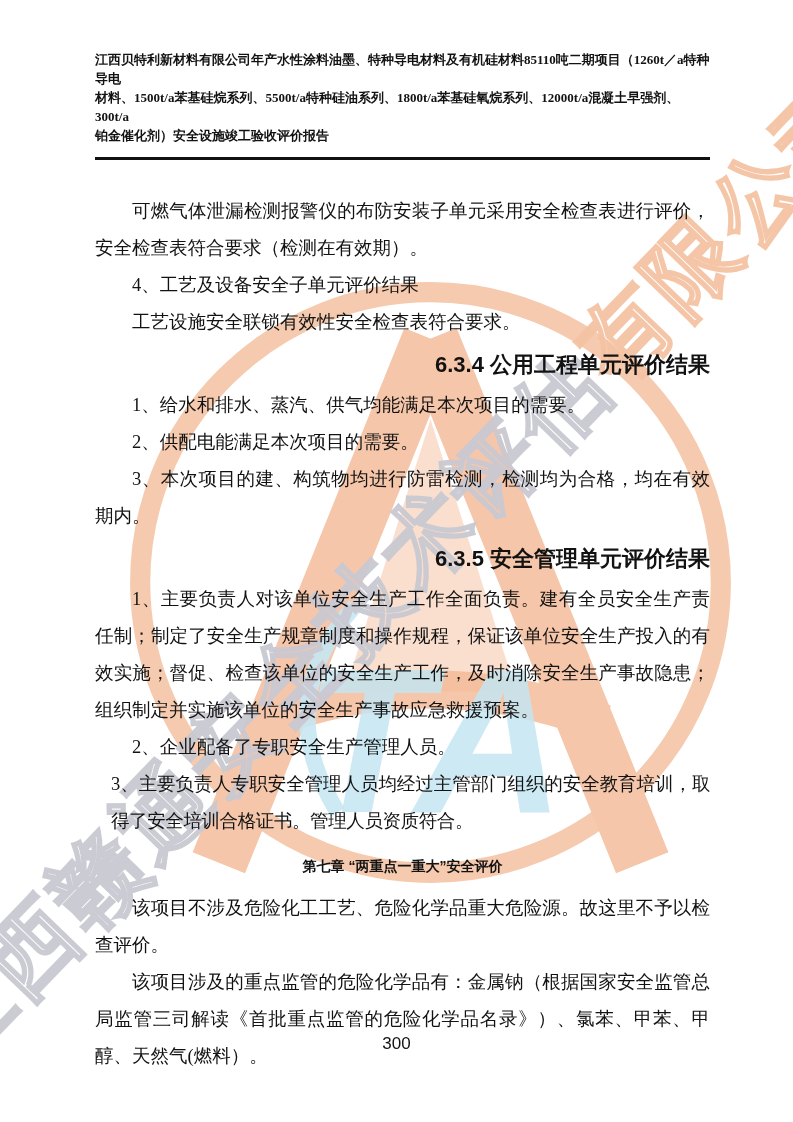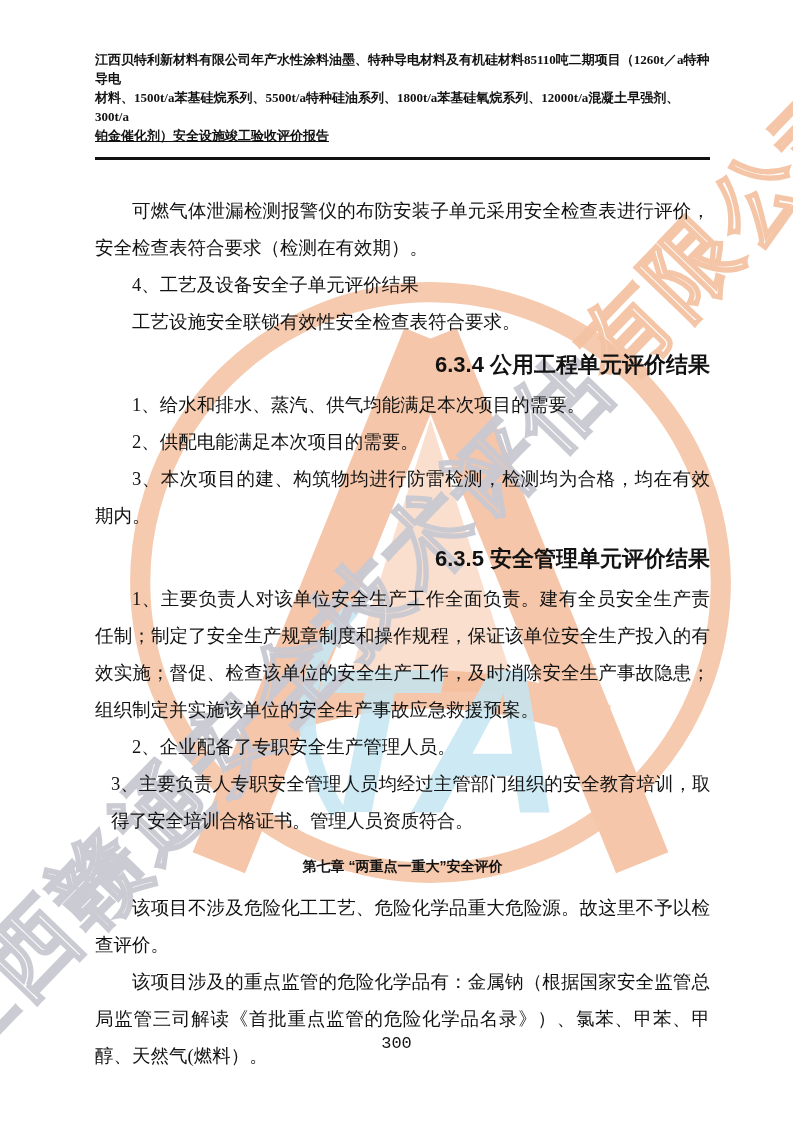--- a/index.html
+++ b/index.html
@@ -27,39 +27,39 @@
     opacity:.95;
   }
   .wm-company .wm-salmon{-webkit-text-stroke-color:#f4c3a3;}
   
   .content{position:relative;z-index:1;padding:50px 83px 0 95px;}
   .doc-header{
     font-family:"Liberation Serif","DejaVu Serif",serif;
     font-weight:bold;font-size:13px;line-height:19px;
     border-bottom:3px solid #111;padding-bottom:12px;
   }
-  .doc-header .line3{display:flex;justify-content:space-between;align-items:center;text-decoration:underline;}
+  .doc-header .line3{display:flex;justify-content:space-between;align-items:center;}
   .doc-number{font-size:15px;font-weight:bold;}
   main{margin-top:33px;font-size:18.5px;line-height:37px;text-align:justify;}
   p{margin:0;text-indent:37px;}
   p.block-indent{margin-left:16px;text-indent:0;letter-spacing:-0.4px;}
   h2.sec{
     font-family:"Liberation Sans","DejaVu Sans",sans-serif;
     font-size:22px;line-height:34px;margin:7px 0 5px 0;
     font-weight:bold;text-align:right;text-indent:0;
   }
   h1.chapter{
     font-family:"Liberation Sans","DejaVu Sans",sans-serif;
     font-size:14px;line-height:36px;margin:8px 0 6px 0;
     font-weight:bold;text-align:center;
   }
   .page-footer{
     position:absolute;left:0;right:0;top:1033px;z-index:1;
     text-align:center;font-size:17px;line-height:22px;
-    font-family:Liberation Mono, monospace;
+    font-family:Liberation Sans, sans-serif;
   }
 </style>
 </head>
 <body>
 
 <div class="page">
 
   <div class="watermark">
     <svg class="wm-emblem" viewBox="0 0 620 620">
       <circle cx="310" cy="312" r="288" fill="none" stroke="#F6CAAE" stroke-width="20"></circle>

